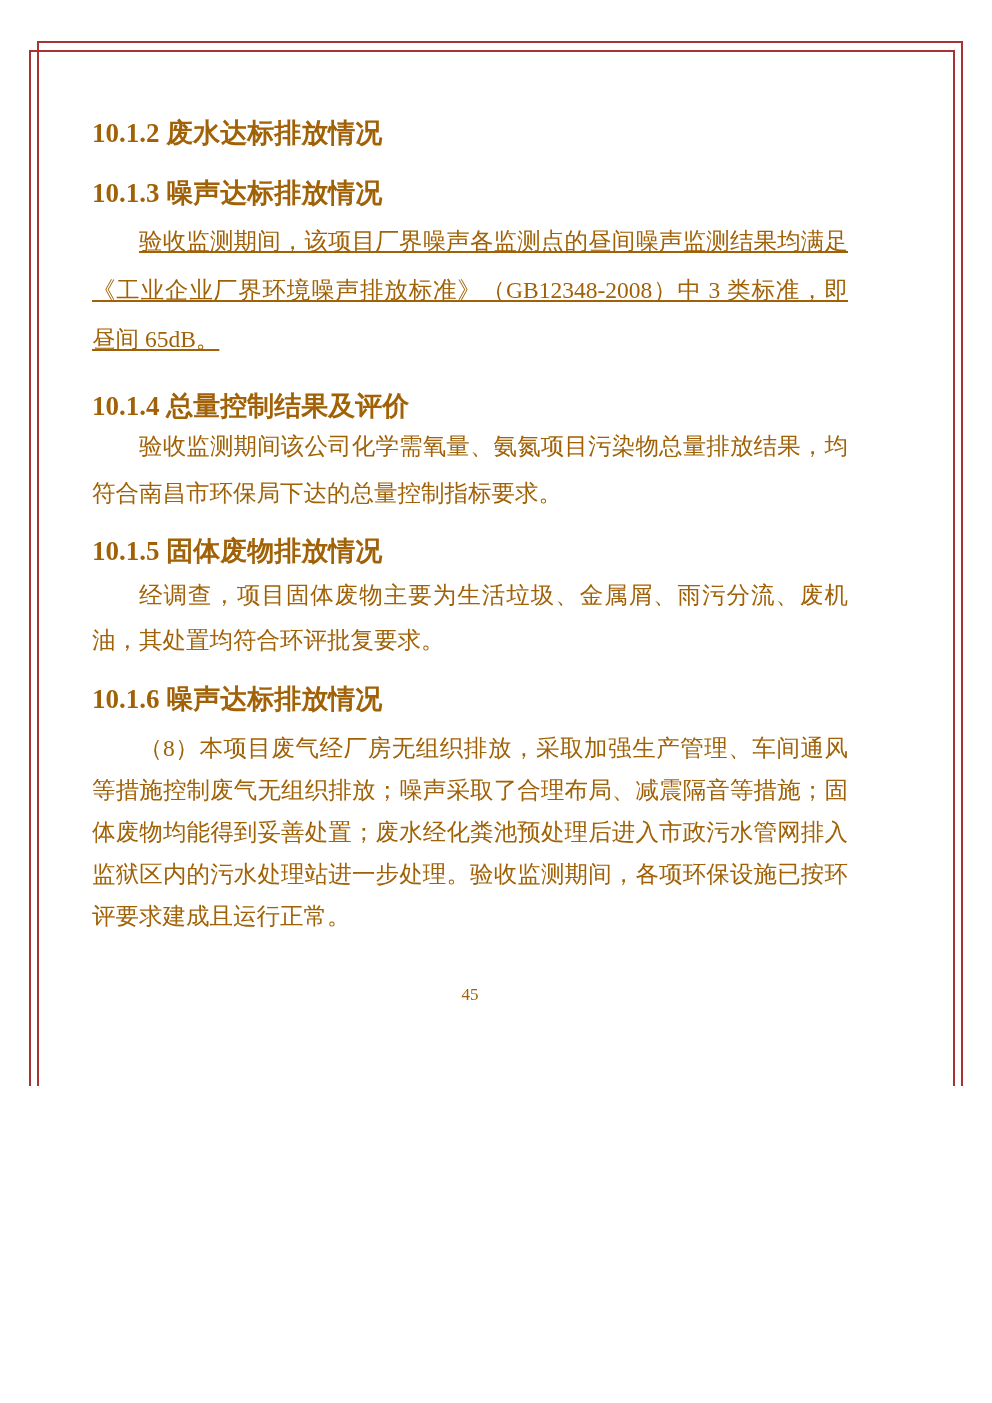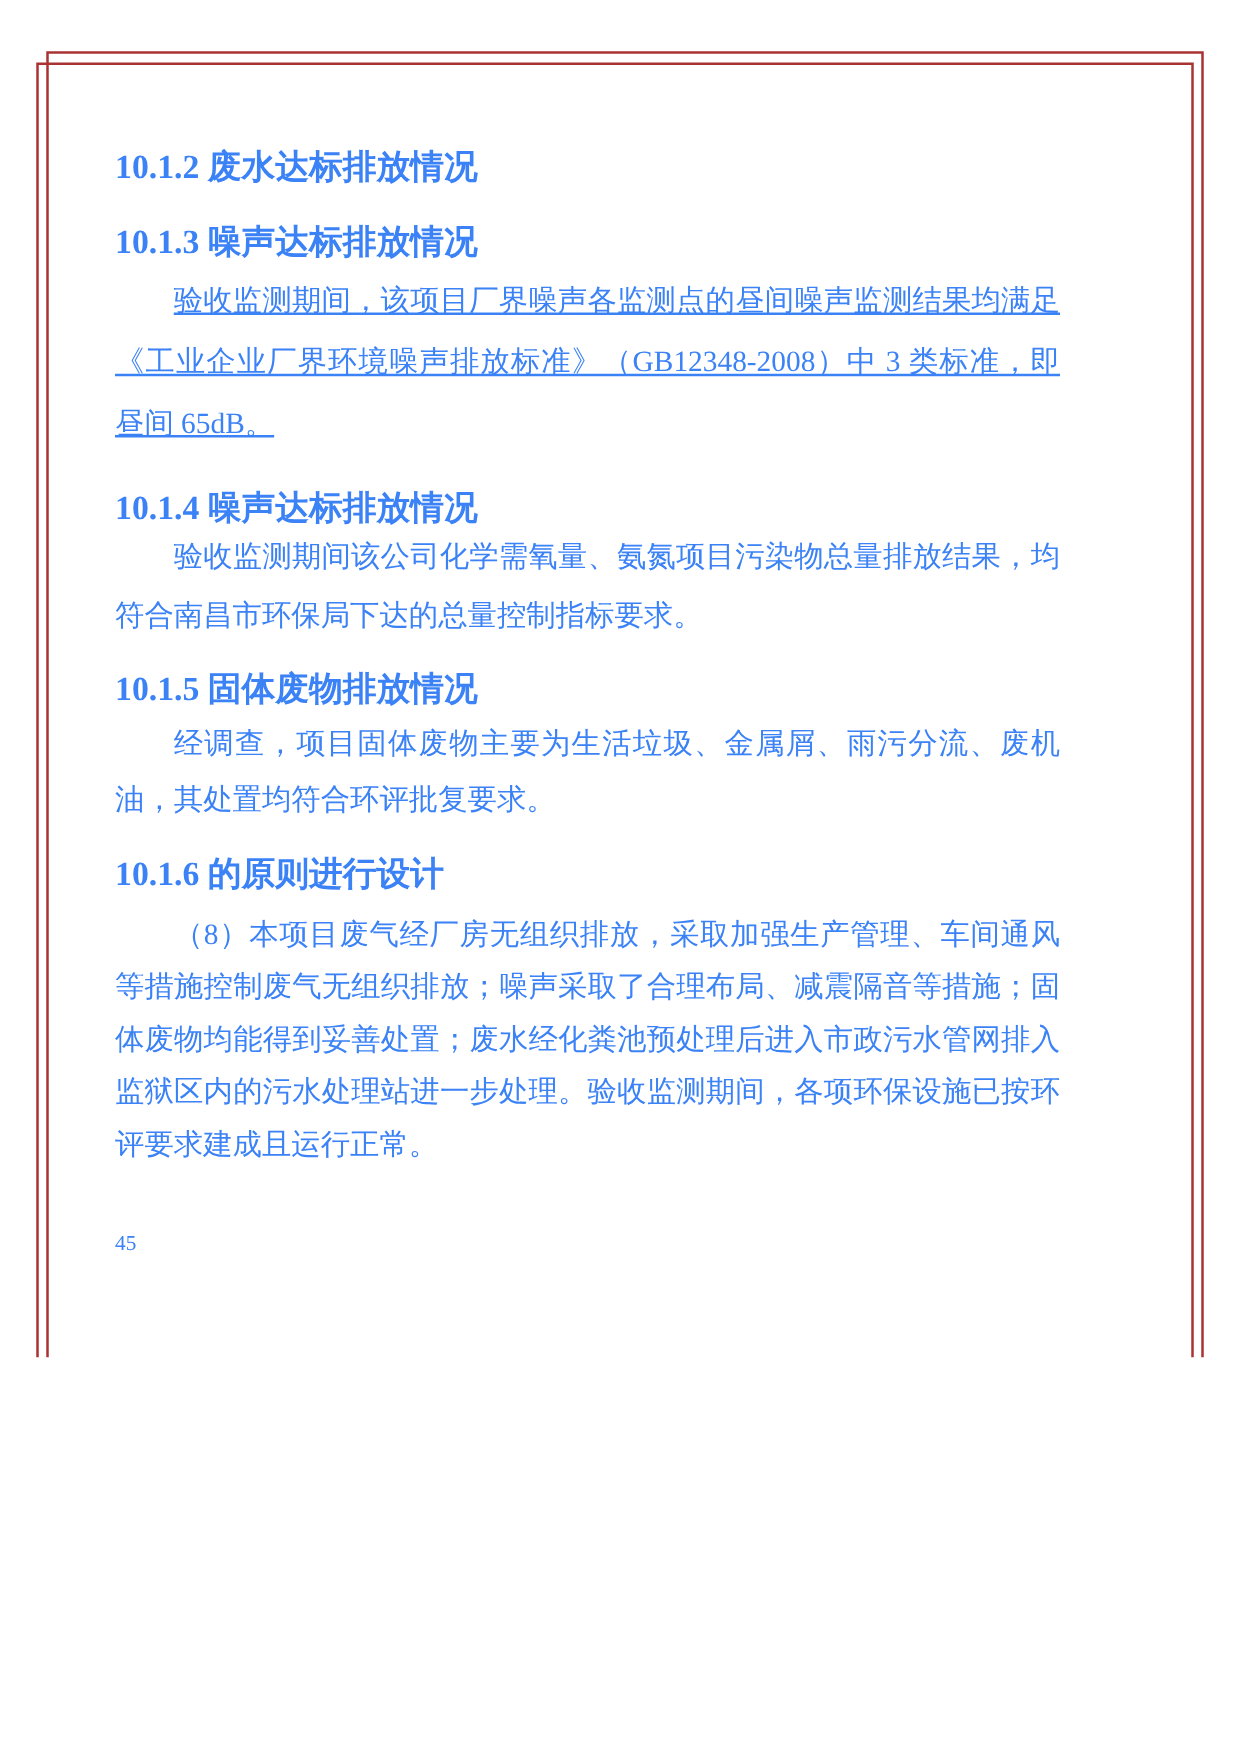--- a/index.html
+++ b/index.html
@@ -7,21 +7,21 @@
     padding: 0;
     background: #ffffff;
   }
   .page {
     position: relative;
     width: 992px;
     height: 1086px;
     background: #ffffff;
     overflow: hidden;
     font-family: "Liberation Serif", "DejaVu Serif", serif;
-    color: #3b82f6;
+    color: #a16207;
   }
   
   .frame {
     position: absolute;
     border: 2px solid #a93232;
     box-sizing: border-box;
     pointer-events: none;
   }
   .frame.outer { left: 37px; top: 41px; width: 926px; height: 1311px; }
   .frame.inner { left: 29px; top: 50px; width: 926px; height: 1310px; }
@@ -56,21 +56,21 @@
   #h4 { margin-top: 17px; }
   #p4 { margin-top: 5px;  line-height: 45px; }
   #h5 { margin-top: 19px; }
   #p5 { margin-top: 11px; line-height: 42px; }
   #p6 { margin-top: 2px;  line-height: 42px; }
 
   .page-number {
     margin-top: 48px;
     font-size: 17px;
     line-height: 20px;
-    text-align: left;
+    text-align: center;
     text-indent: 0;
   }
 </style>
 </head>
 <body>
 
 <div class="page">
 
   <div class="frame outer"></div>
   <div class="frame inner"></div>
@@ -80,30 +80,30 @@
     <div>
       <h3 class="sec-h" id="h1">10.1.2 废水达标排放情况</h3>
     </div>
 
     <div>
       <h3 class="sec-h" id="h2">10.1.3 噪声达标排放情况</h3>
       <p class="body-p" id="p2">验收监测期间，该项目厂界噪声各监测点的昼间噪声监测结果均满足《工业企业厂界环境噪声排放标准》（GB12348-2008）中 3 类标准，即昼间 65dB。</p>
     </div>
 
     <div>
-      <h3 class="sec-h" id="h3">10.1.4 噪声达标排放情况</h3>
+      <h3 class="sec-h" id="h3">10.1.4 总量控制结果及评价</h3>
       <p class="body-p" id="p3">验收监测期间该公司化学需氧量、氨氮项目污染物总量排放结果，均符合南昌市环保局下达的总量控制指标要求。</p>
     </div>
 
     <div>
       <h3 class="sec-h" id="h4">10.1.5 固体废物排放情况</h3>
       <p class="body-p" id="p4">经调查，项目固体废物主要为生活垃圾、金属屑、雨污分流、废机油，其处置均符合环评批复要求。</p>
     </div>
 
     <div>
-      <h3 class="sec-h" id="h5">10.1.6 的原则进行设计</h3>
+      <h3 class="sec-h" id="h5">10.1.6 噪声达标排放情况</h3>
       <p class="body-p" id="p5">（8）本项目废气经厂房无组织排放，采取加强生产管理、车间通风等措施控制废气无组织排放；噪声采取了合理布局、减震隔音等措施；固体废物均能得到妥善处置；废水经化粪池预处理后进入市政污水管网排入监狱区内的污水处理站进一步处理。验收监测期间，各项环保设施已按环评要求建成且运行正常。</p>
     </div>
 
     <div class="page-number">45</div>
 
   </div>
 </div>
 
 </body></html>

